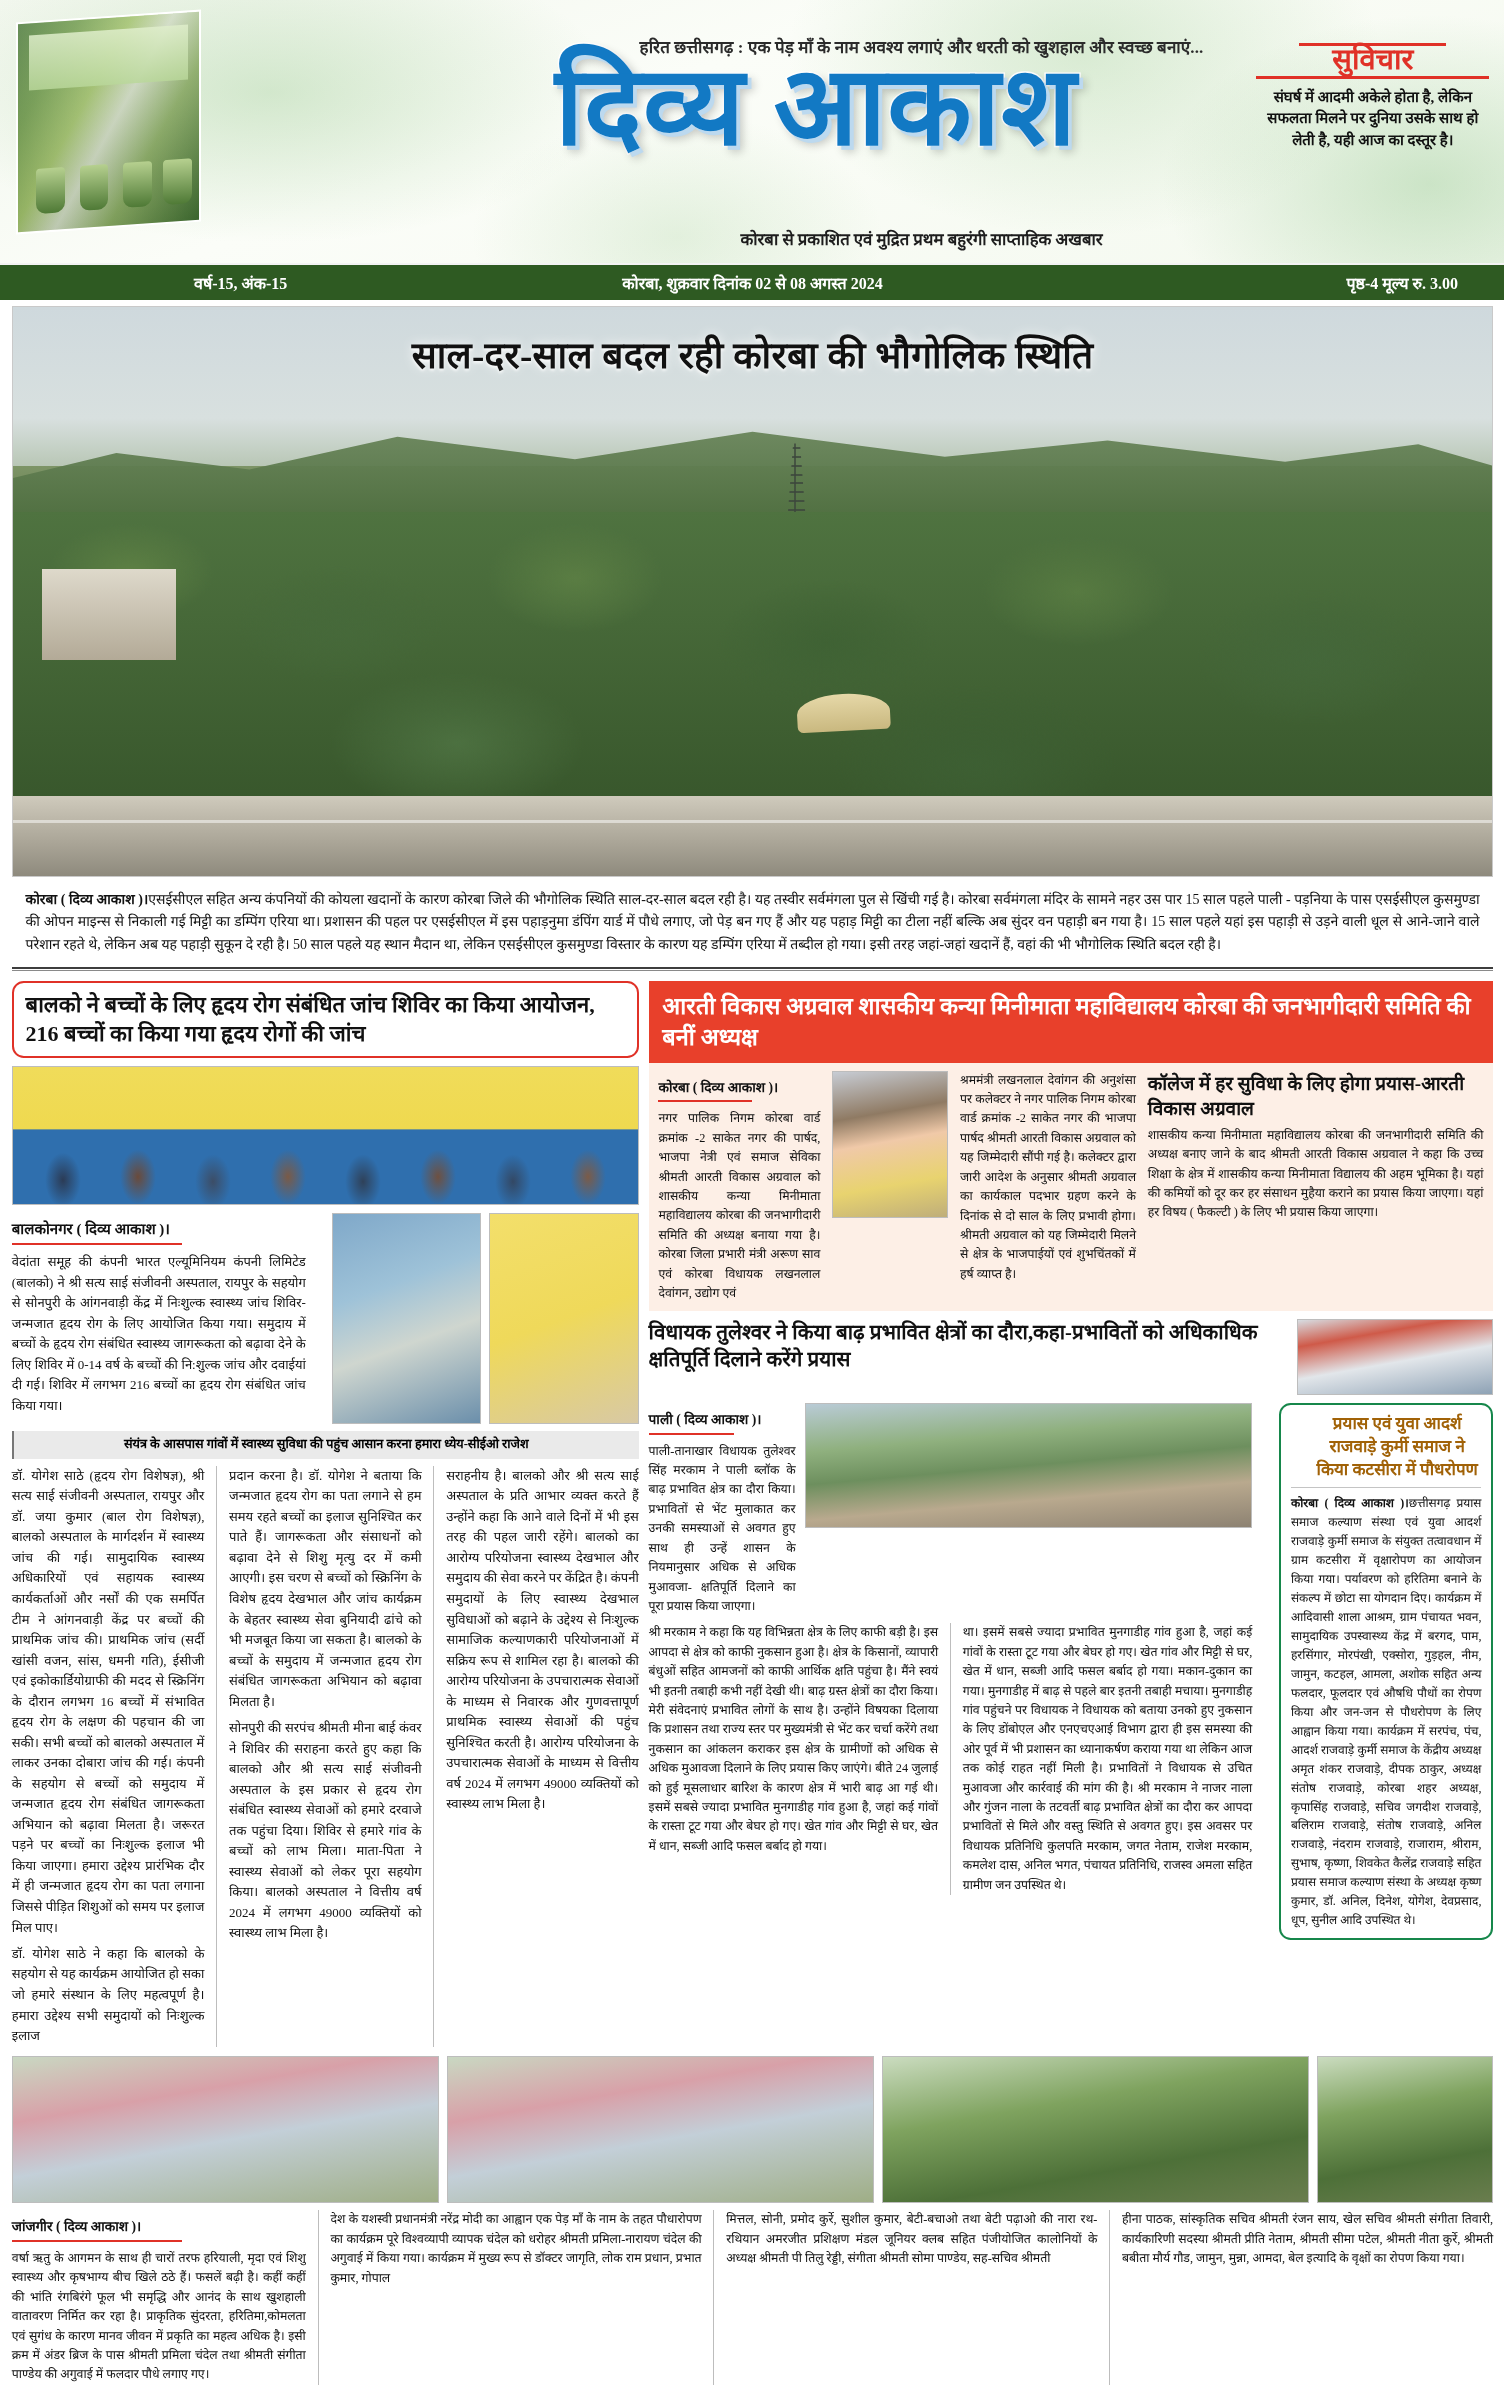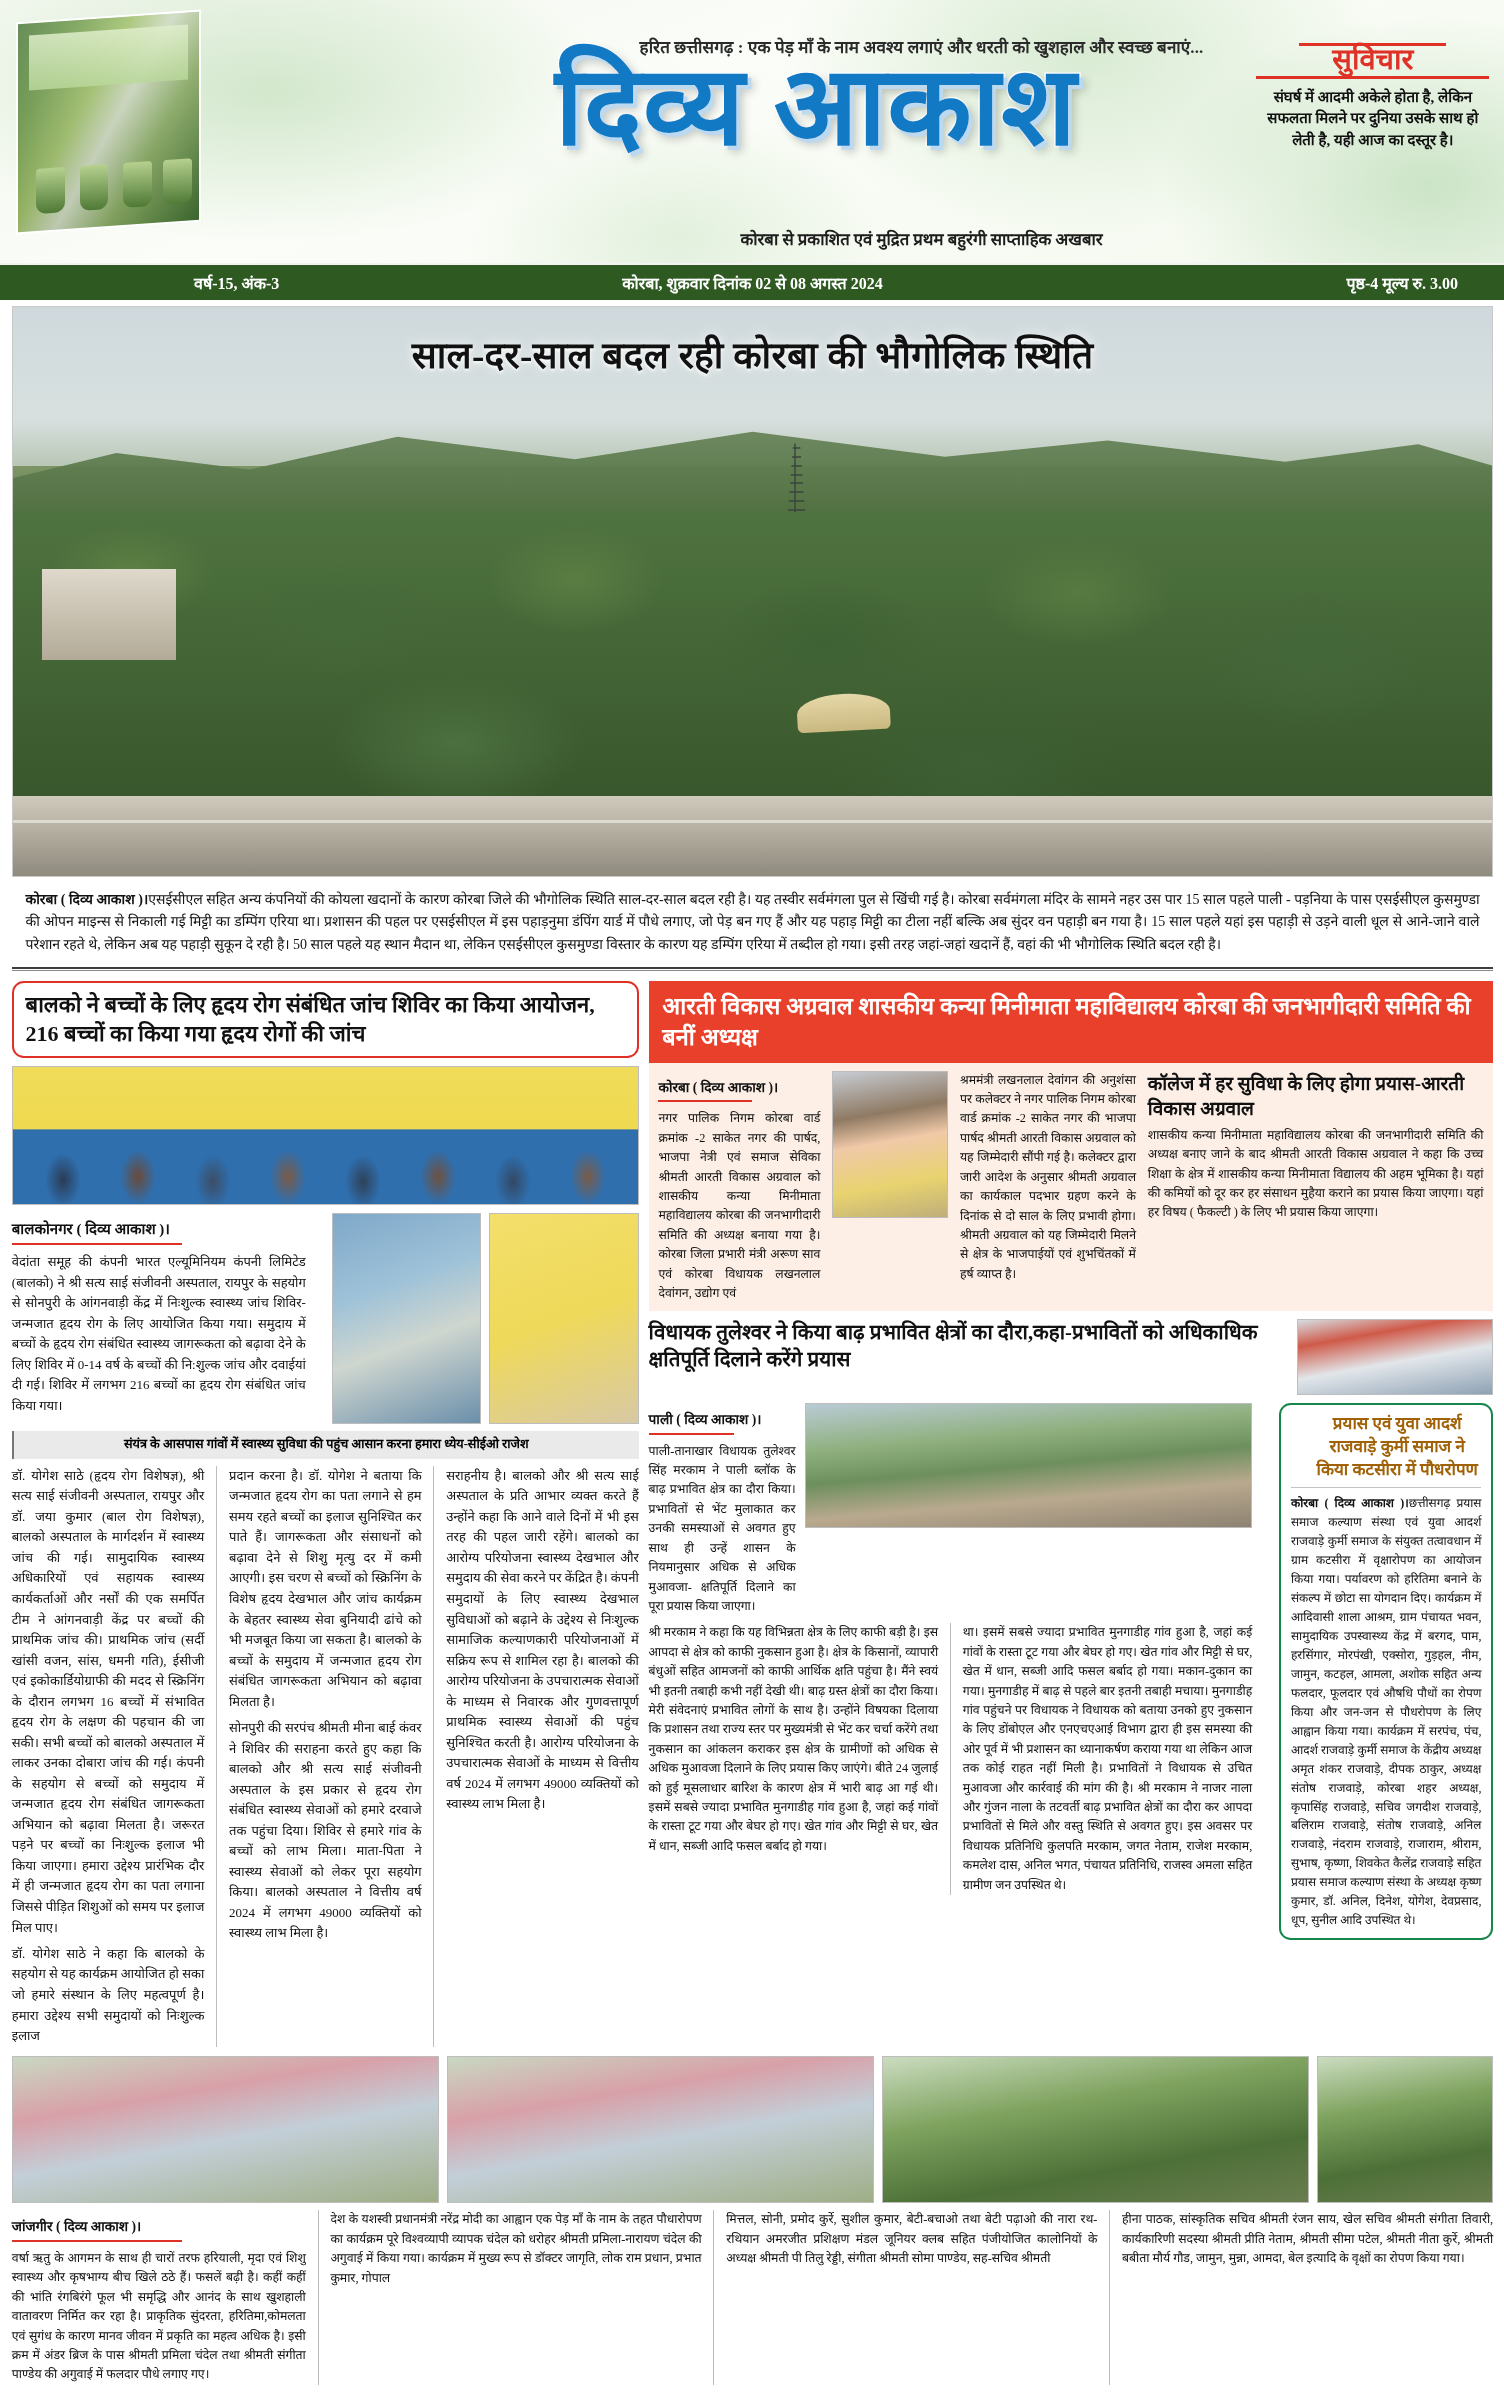--- a/index.html
+++ b/index.html
@@ -254,21 +254,21 @@
     <div class="mast-subtitle">कोरबा से प्रकाशित एवं मुद्रित प्रथम बहुरंगी साप्ताहिक अखबार</div>
 
     <div class="suvichar">
       <div class="suvichar-head">सुविचार</div>
       <div class="suvichar-rule"></div>
       <div class="suvichar-text">संघर्ष में आदमी अकेले होता है, लेकिन सफलता मिलने पर दुनिया उसके साथ हो लेती है, यही आज का दस्तूर है।</div>
     </div>
   </div>
 
   <div class="infobar">
-    <div class="left">वर्ष-15, अंक-3</div>
+    <div class="left">वर्ष-15, अंक-15</div>
     <div class="mid">कोरबा, शुक्रवार दिनांक 02 से 08 अगस्त 2024</div>
     <div class="right">पृष्ठ-4 मूल्य रु. 3.00</div>
   </div>
 
   <div class="lead">
     <div class="lead-photo">
       <div class="sky"></div>
       <div class="hills"></div>
       <div class="tower"></div>
       <div class="foliage"></div>

